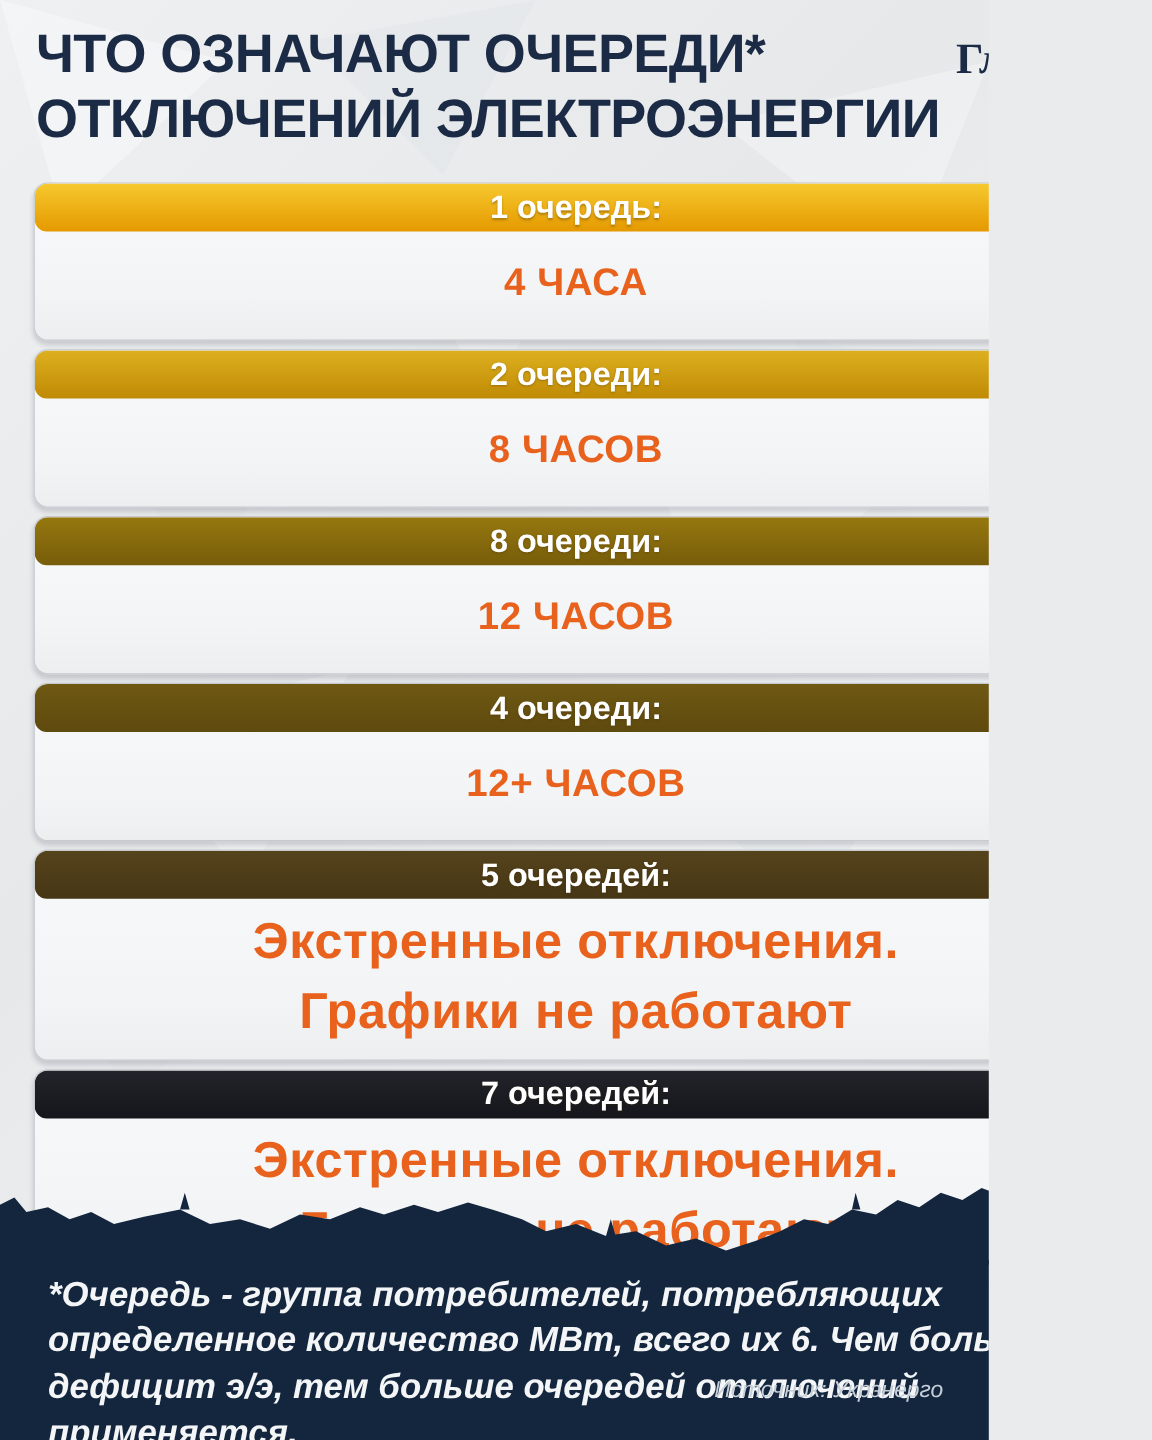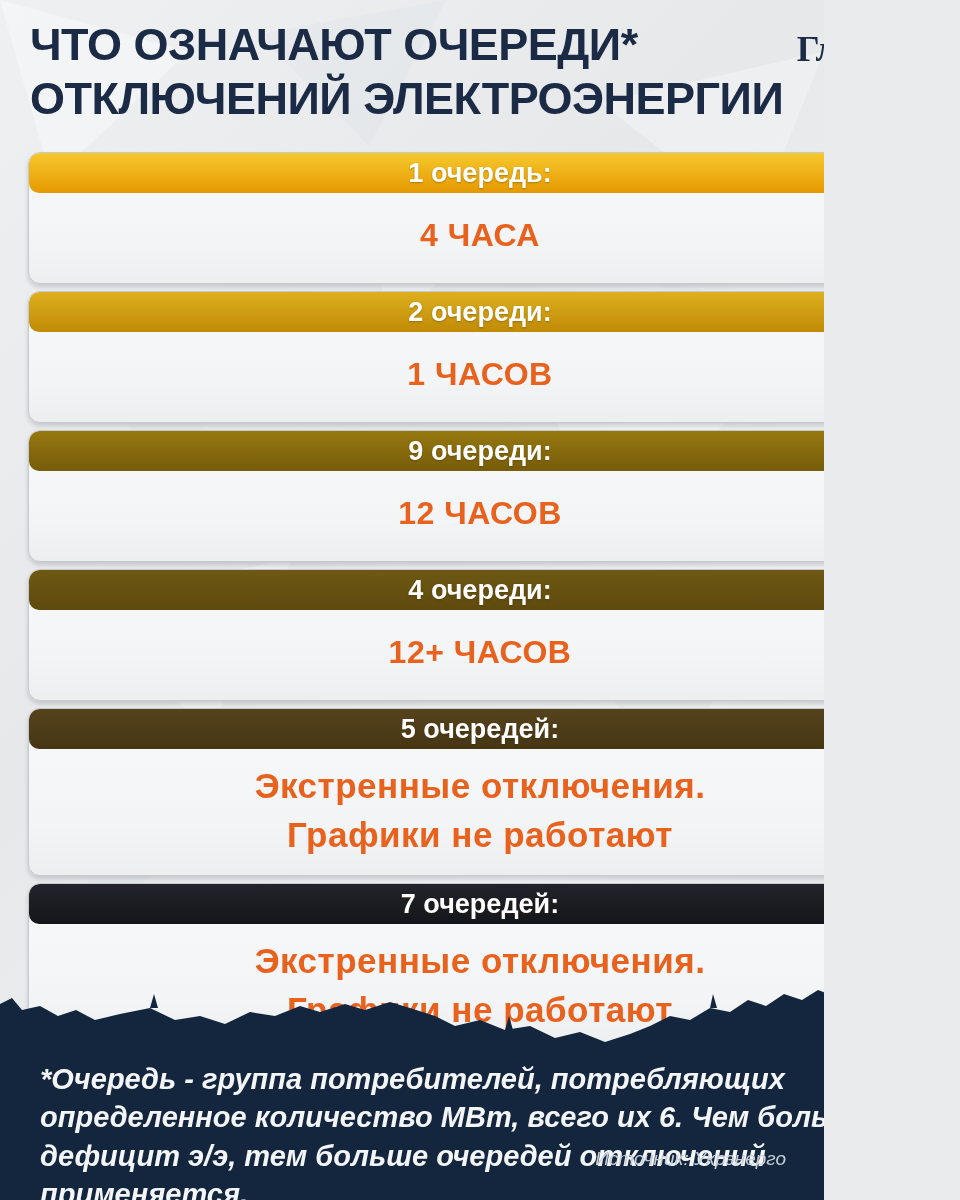--- a/index.html
+++ b/index.html
@@ -40,21 +40,21 @@
   }
   .card-label{
     color:#ffffff;font-weight:bold;font-size:27px;
     text-shadow:0 1px 2px rgba(60,40,0,0.35);
   }
   .card-value{
     min-height:74px;display:flex;flex-direction:column;align-items:center;justify-content:center;
     color:#e8611d;font-weight:bold;font-size:32px;letter-spacing:0.5px;
     padding:6px 10px 10px 10px;line-height:1.3;text-align:center;
   }
-  .card.tall .card-value{min-height:110px;font-size:35px;line-height:1.4;}
+  .card.tall .card-value{min-height:110px;font-size:42px;line-height:1.4;}
   
   .tear{position:absolute;left:0;top:982px;width:960px;height:72px;display:block;}
   .footer{position:absolute;left:0;top:1050px;width:960px;height:150px;background:#13263e;}
   .footer-note{
     position:absolute;left:40px;top:1060px;width:880px;
     color:#f3f5f7;font-size:29px;font-weight:bold;font-style:italic;line-height:1.32;
   }
   .footer-source{
     position:absolute;right:38px;top:1148px;
     color:#c6cfd8;font-size:19px;font-style:italic;
@@ -97,27 +97,27 @@
       <div class="card-value">
           <div>4 ЧАСА</div>
         </div>
     </div>
 
     <div class="card">
       <div class="card-header" style="background: linear-gradient(rgb(221, 176, 31), rgb(192, 138, 5));">
         <span class="card-label">2 очереди:</span>
       </div>
       <div class="card-value">
-          <div>1 ЧАСОВ</div>
+          <div>8 ЧАСОВ</div>
         </div>
     </div>
 
     <div class="card">
       <div class="card-header" style="background: linear-gradient(rgb(150, 120, 15), rgb(119, 92, 10));">
-        <span class="card-label">9 очереди:</span>
+        <span class="card-label">8 очереди:</span>
       </div>
       <div class="card-value">
           <div>12 ЧАСОВ</div>
         </div>
     </div>
 
     <div class="card">
       <div class="card-header" style="background: linear-gradient(rgb(110, 88, 19), rgb(95, 74, 14));">
         <span class="card-label">4 очереди:</span>
       </div>

